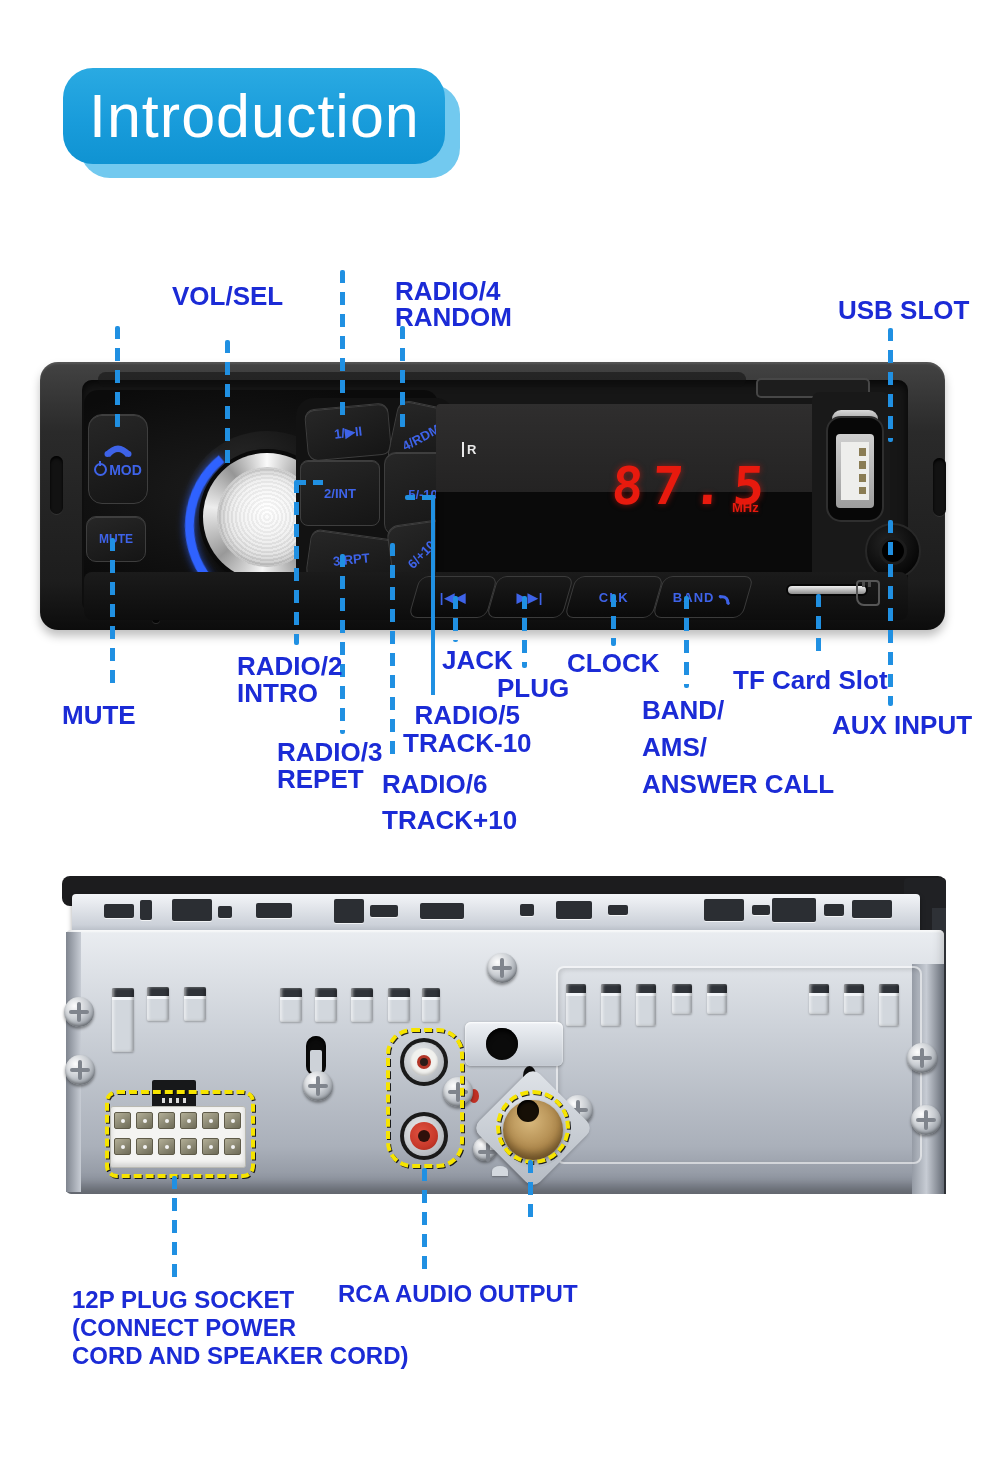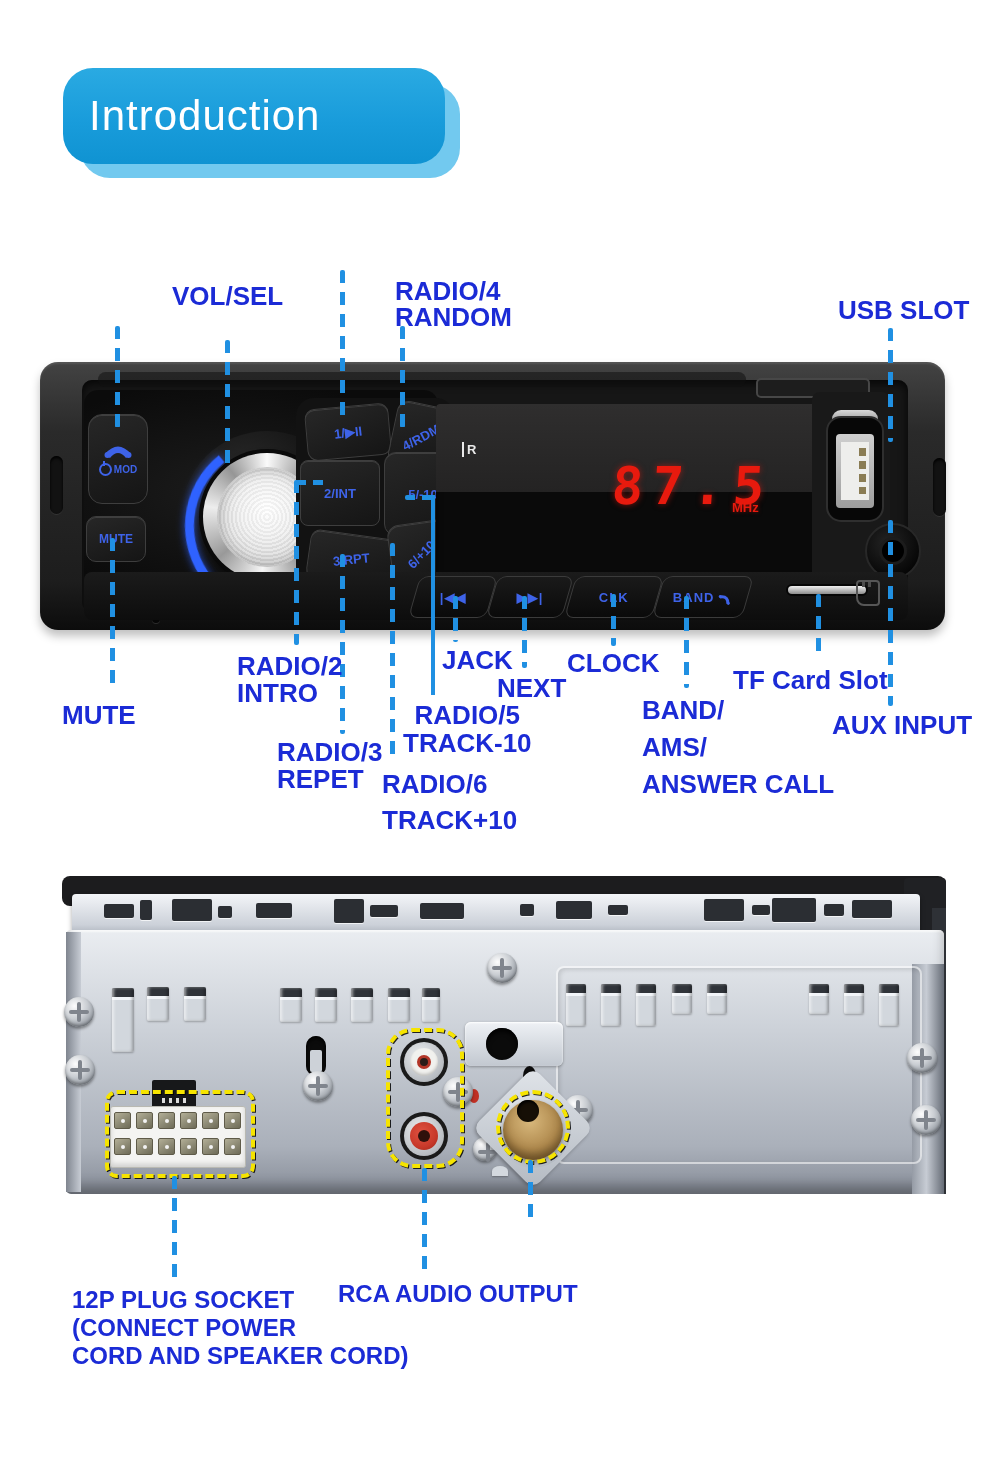--- a/index.html
+++ b/index.html
@@ -5,21 +5,21 @@
   html,body{margin:0;padding:0;background:#fff;}
   .canvas{position:relative;width:1001px;height:1470px;background:#fff;overflow:hidden;
           font-family:"Liberation Sans",sans-serif;}
   .abs{position:absolute;}
 
   
   .banner-shadow{left:80px;top:84px;width:380px;height:94px;border-radius:30px;background:var(--banner-shadow);}
   .banner-main{left:63px;top:68px;width:382px;height:96px;border-radius:30px;
      background:linear-gradient(180deg,#2aaae2,var(--banner-blue) 55%,#0f93d2);
      display:flex;align-items:center;padding-left:26px;box-sizing:border-box;}
-  .banner-main span{color:#fff;font-size:42px;letter-spacing:1px;}
+  .banner-main span{color:#fff;font-size:61px;letter-spacing:1px;}
 
   
   .co{position:absolute;color:var(--label-blue);font-weight:bold;font-size:26px;line-height:28px;
       white-space:pre-line;letter-spacing:0;}
   .co-sm{font-size:24px;}
 
   
   .ld{position:absolute;width:5px;border-radius:2px;
       background-image:repeating-linear-gradient(to bottom,var(--leader-blue) 0 13px,transparent 13px 22px);}
   .ldh{position:absolute;height:5px;border-radius:2px;
@@ -126,21 +126,21 @@
     <div class="abs well">
 
       <div class="abs dev-btn" style="left:4px;top:24px;width:58px;height:88px;border-radius:14px;flex-direction:column;gap:5px;">
         <svg width="32" height="16" viewBox="0 0 32 16">
           <path d="M3 12 Q16 -3 29 12 L24 16 Q16 6 8 16 Z" fill="#3e63e8"></path>
           <circle cx="5.5" cy="13" r="3" fill="#3e63e8"></circle>
             <circle cx="26.5" cy="13" r="3" fill="#3e63e8"></circle>
         </svg>
         <span style="display:flex;align-items:center;gap:2px;">
           <i class="power-glyph"></i>
-          <span style="font-size:10px;">MOD</span>
+          <span style="font-size:14px;">MOD</span>
         </span>
       </div>
 
       <div class="abs dev-btn" style="left:2px;top:126px;width:58px;height:44px;">
         <span style="font-size:12px;">MUTE</span>
       </div>
 
       <div class="abs micdot"></div>
       <div class="abs miclbl">MIC</div>
 
@@ -344,21 +344,21 @@
   <div class="co" style="left:172px;top:282px;">VOL/SEL</div>
   <div class="co" style="left:395px;top:278px;line-height:26px;">RADIO/4
 RANDOM</div>
   <div class="co" style="left:838px;top:296px;">USB SLOT</div>
   <div class="co" style="left:62px;top:701px;">MUTE</div>
   <div class="co" style="left:237px;top:653px;line-height:27px;">RADIO/2
 INTRO</div>
   <div class="co" style="left:277px;top:739px;line-height:27px;">RADIO/3
 REPET</div>
   <div class="co" style="left:442px;top:646px;">JACK</div>
-  <div class="co" style="left:497px;top:674px;">NEXT</div>
+  <div class="co" style="left:497px;top:674px;">PLUG</div>
   <div class="co" style="left:403px;top:701px;line-height:28px;text-align:center;">RADIO/5
 TRACK-10</div>
   <div class="co" style="left:382px;top:766px;line-height:36px;">RADIO/6
 TRACK+10</div>
   <div class="co" style="left:567px;top:649px;">CLOCK</div>
   <div class="co" style="left:642px;top:692px;line-height:37px;">BAND/
 AMS/
 ANSWER CALL</div>
   <div class="co" style="left:733px;top:666px;">TF Card Slot</div>
   <div class="co" style="left:832px;top:711px;">AUX INPUT</div>

